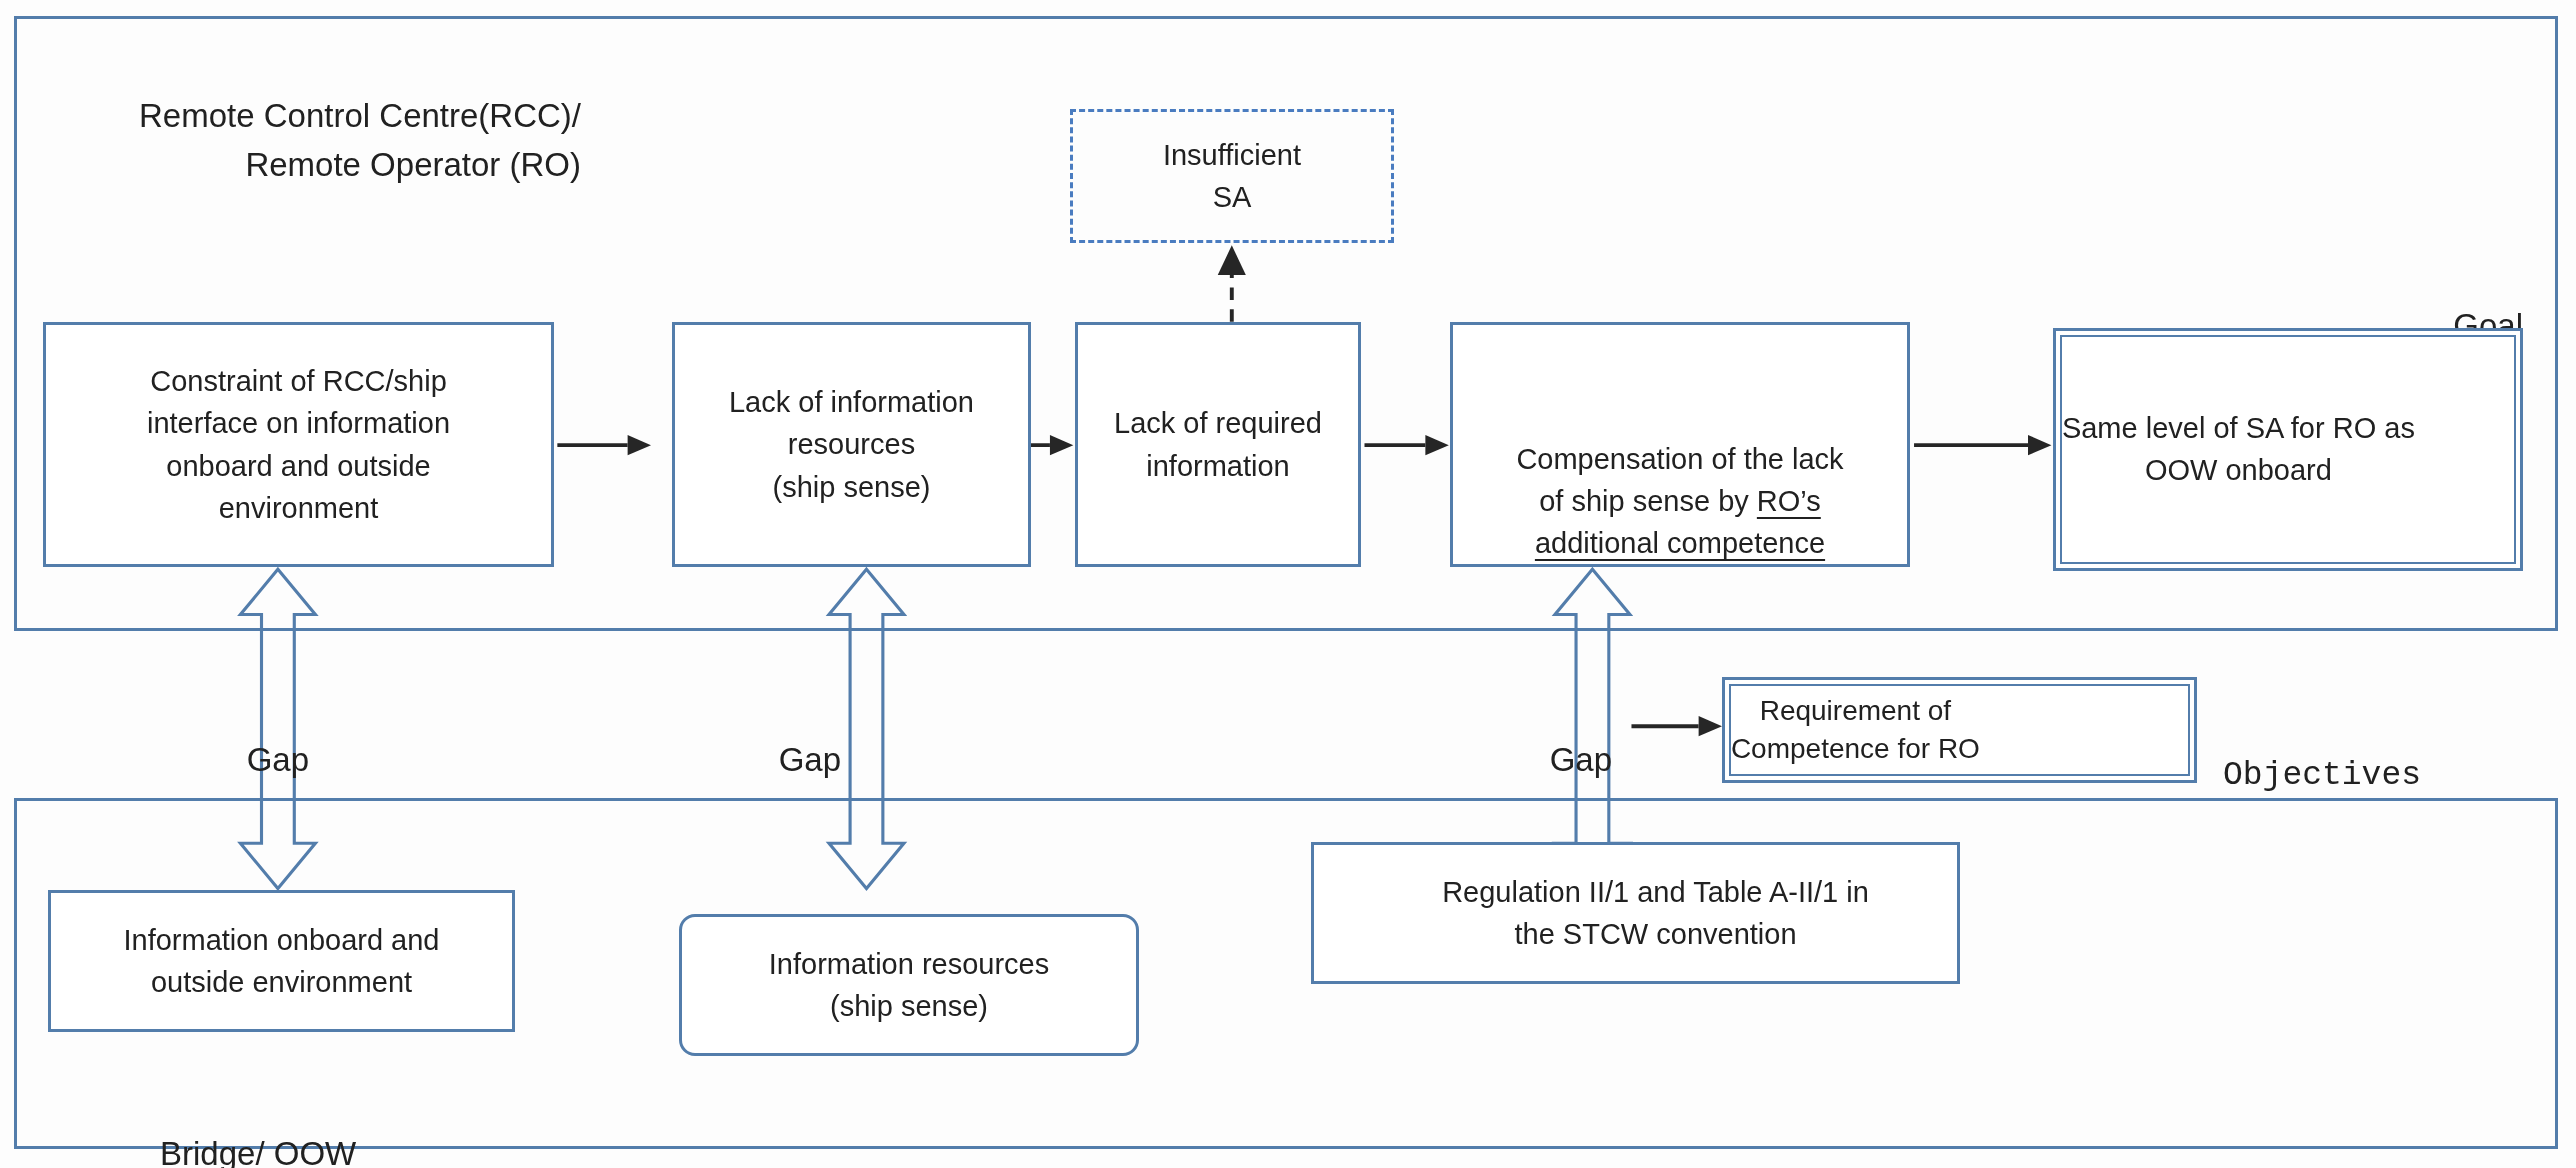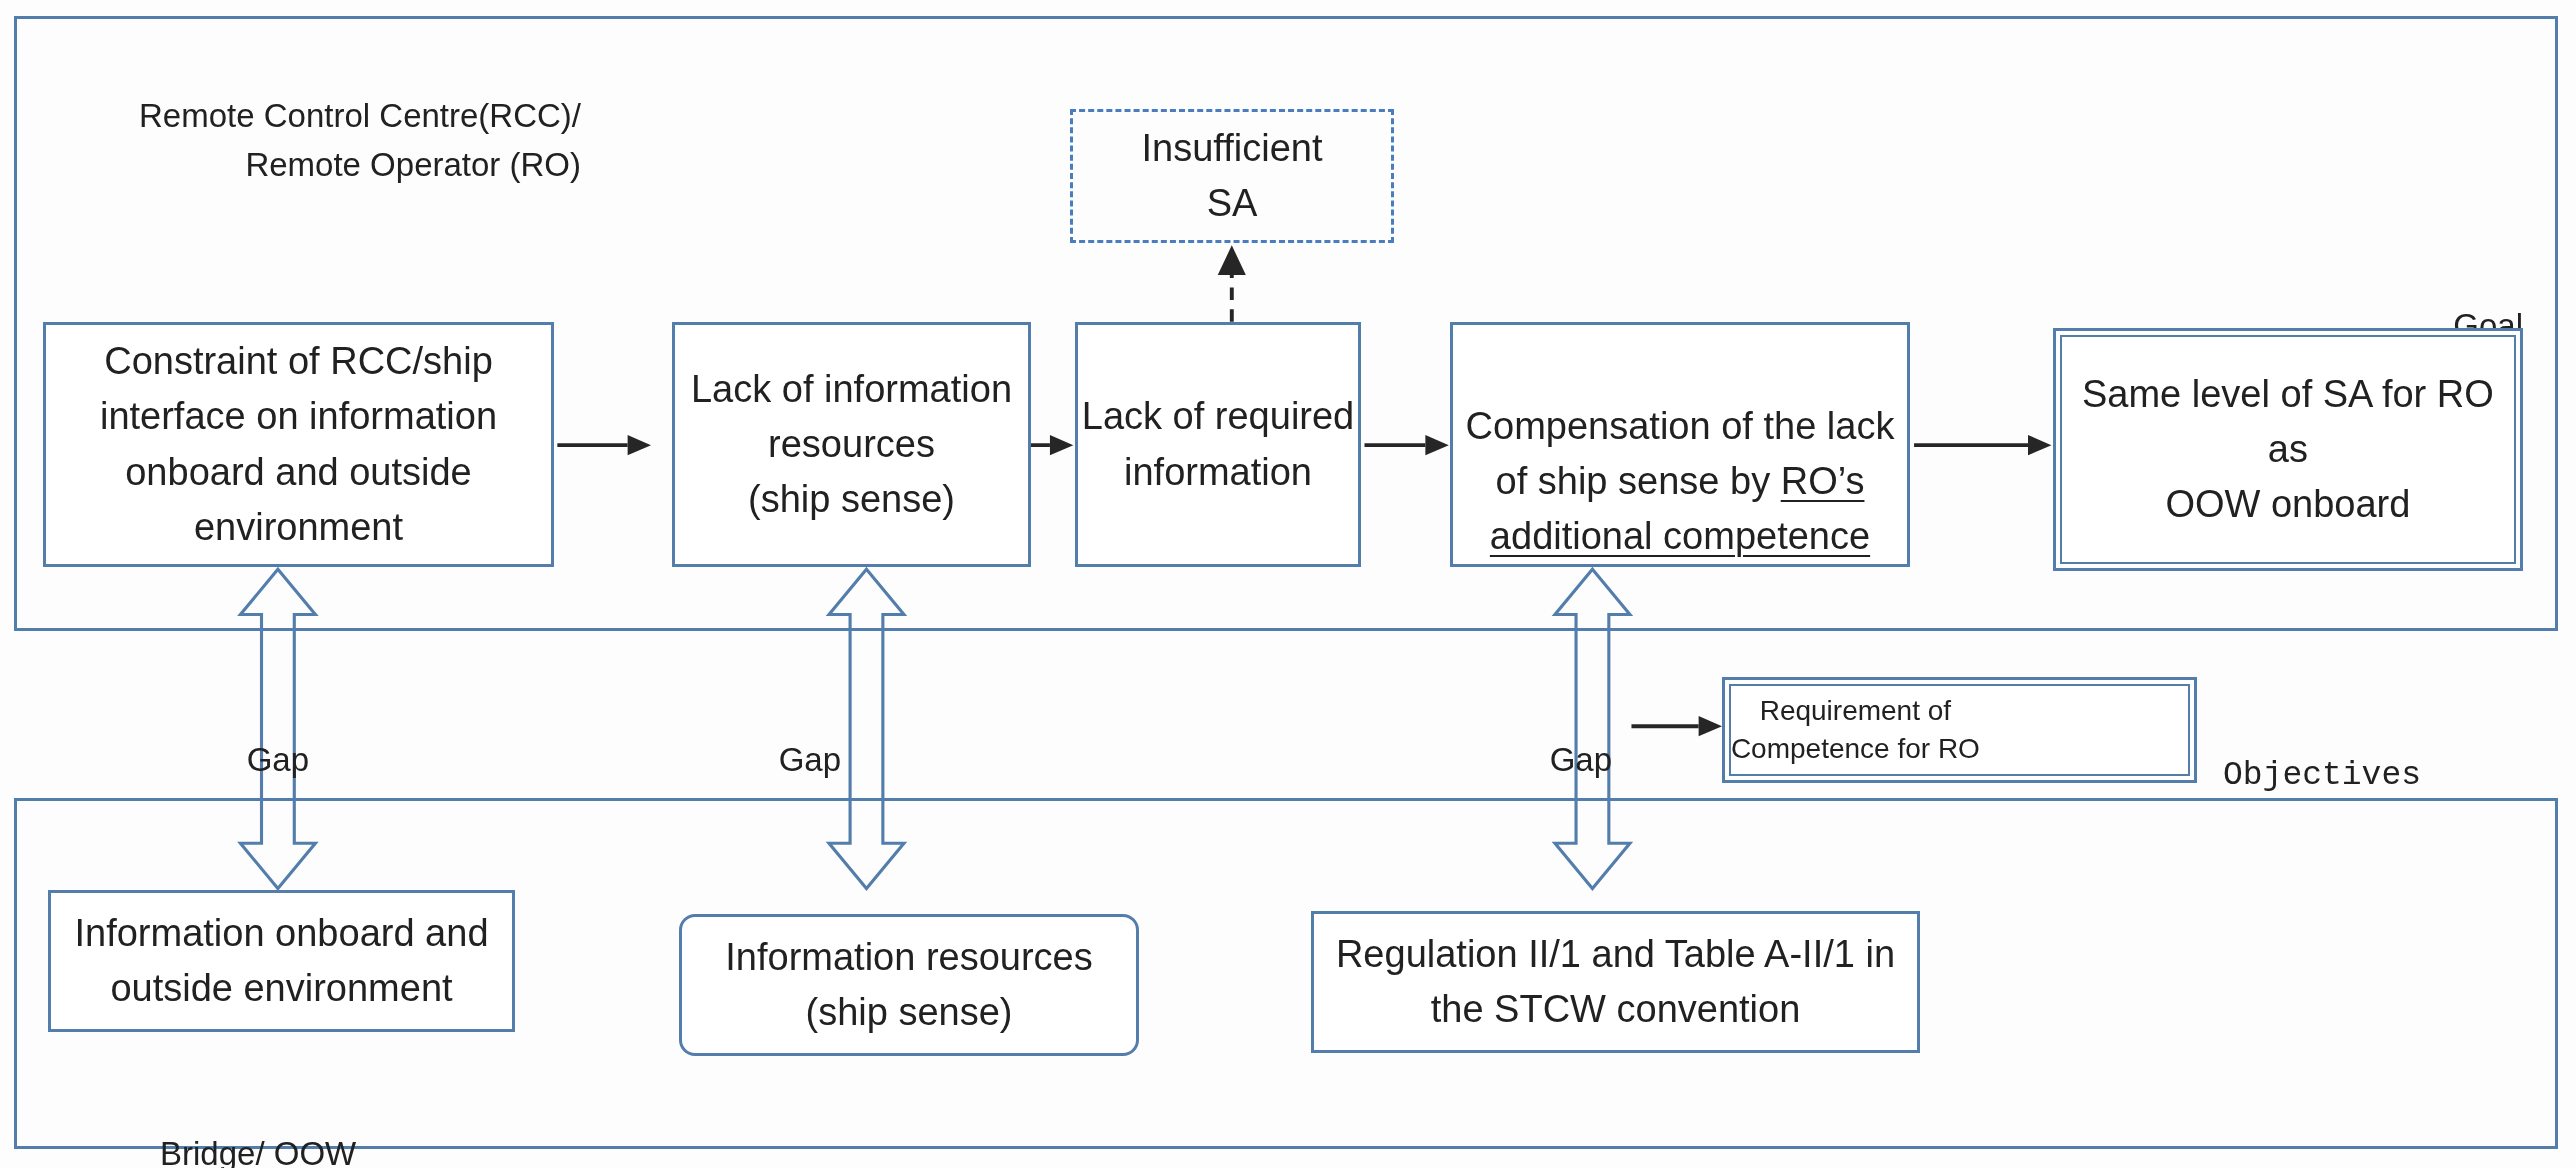--- a/index.html
+++ b/index.html
@@ -26,21 +26,21 @@
   .g-arrow{fill:none;stroke:var(--border_blue);stroke-width:4;stroke-linejoin:miter;}
   .k-line{stroke:var(--arrow_black);stroke-width:5;}
   .k-dash{stroke:var(--arrow_black);stroke-width:5;stroke-dasharray:16 12;}
   .k-head{fill:var(--arrow_black);stroke:none;}
   .box{
     position:absolute;
     border:3.1px solid var(--border_blue);
     background:#fff;
     display:flex;align-items:center;justify-content:center;
     text-align:center;
-    font-size:38px;line-height:1.45;
+    font-size:29px;line-height:1.45;
   }
   .box.dashed{
     border:3.1px dashed var(--dash_blue);
     background:transparent;
   }
   .dbl{padding:3.9px;}
   .dbl-in{
     border:2.3px solid var(--border_blue);
     align-self:stretch;flex:1;
     display:flex;align-items:center;justify-content:flex-start;
@@ -153,19 +153,19 @@
   </div>
 
   <div class="box" style="left:48px;top:890px;width:461px;height:136px;">
     <span class="pre">Information onboard and
 outside environment</span>
   </div>
   <div class="box" style="left:679px;top:914px;width:454px;height:136px;border-radius:16px;">
     <span class="pre">Information resources
 (ship sense)</span>
   </div>
-  <div class="box" style="left:1311px;top:911px;width:603px;height:136px;">
+  <div class="box" style="left:1311px;top:842px;width:603px;height:136px;padding-left:40px;">
     <span class="pre">Regulation II/1 and Table A-II/1 in
 the STCW convention</span>
   </div>
 
 </div>
 
 
 </body></html>

